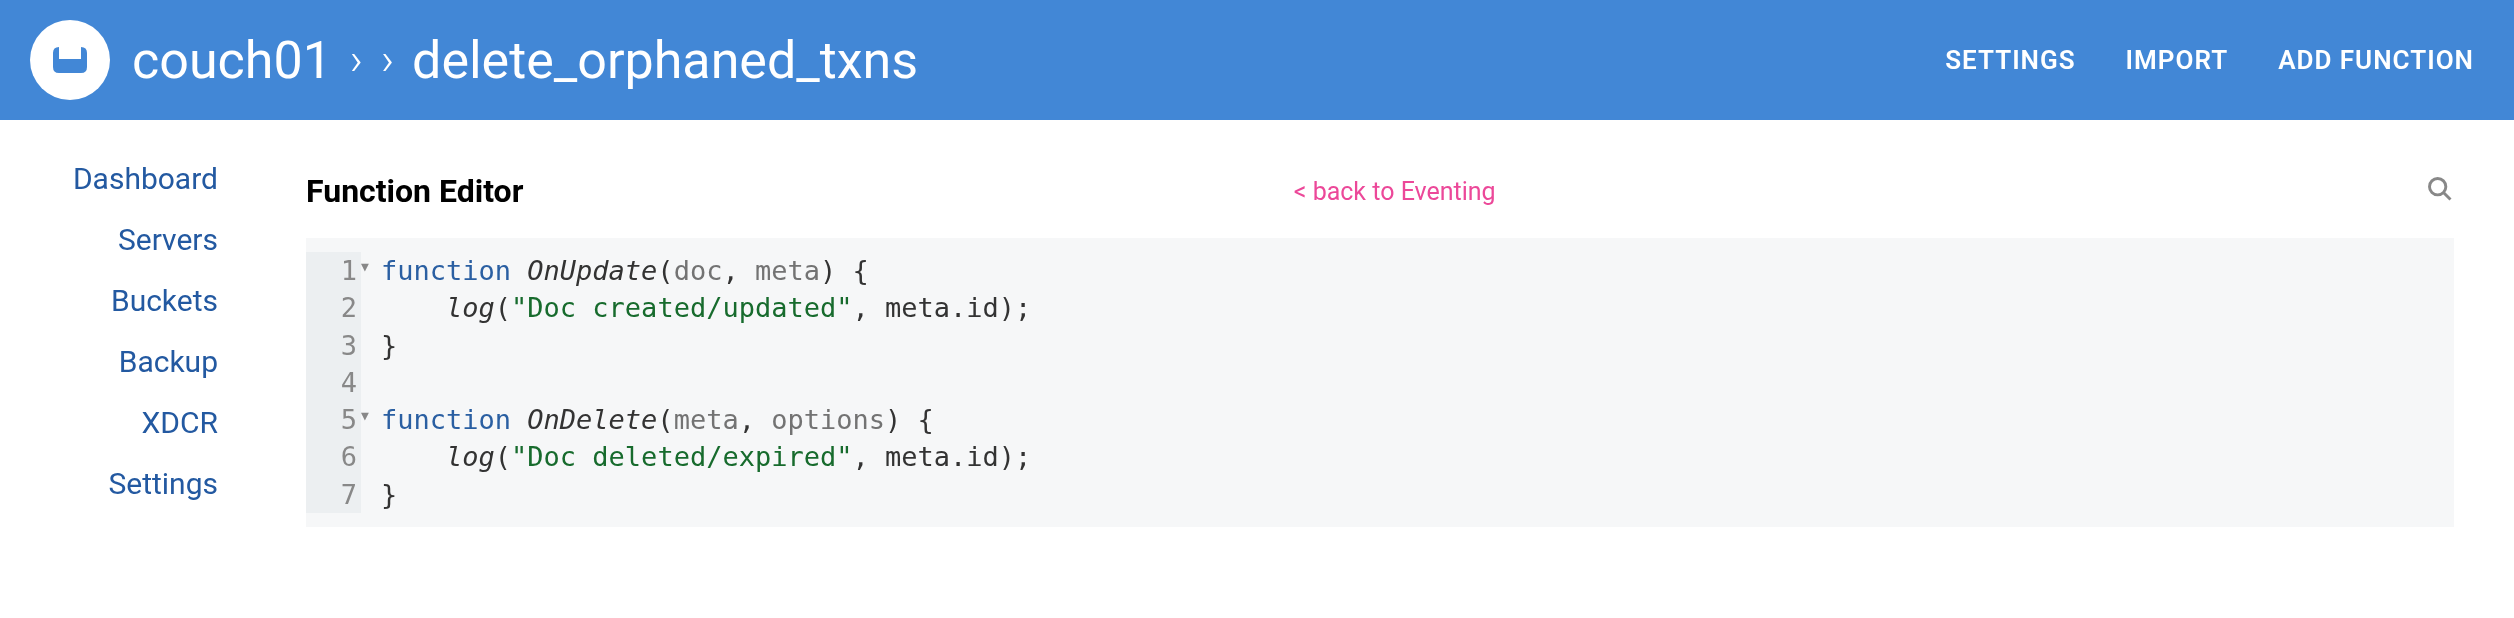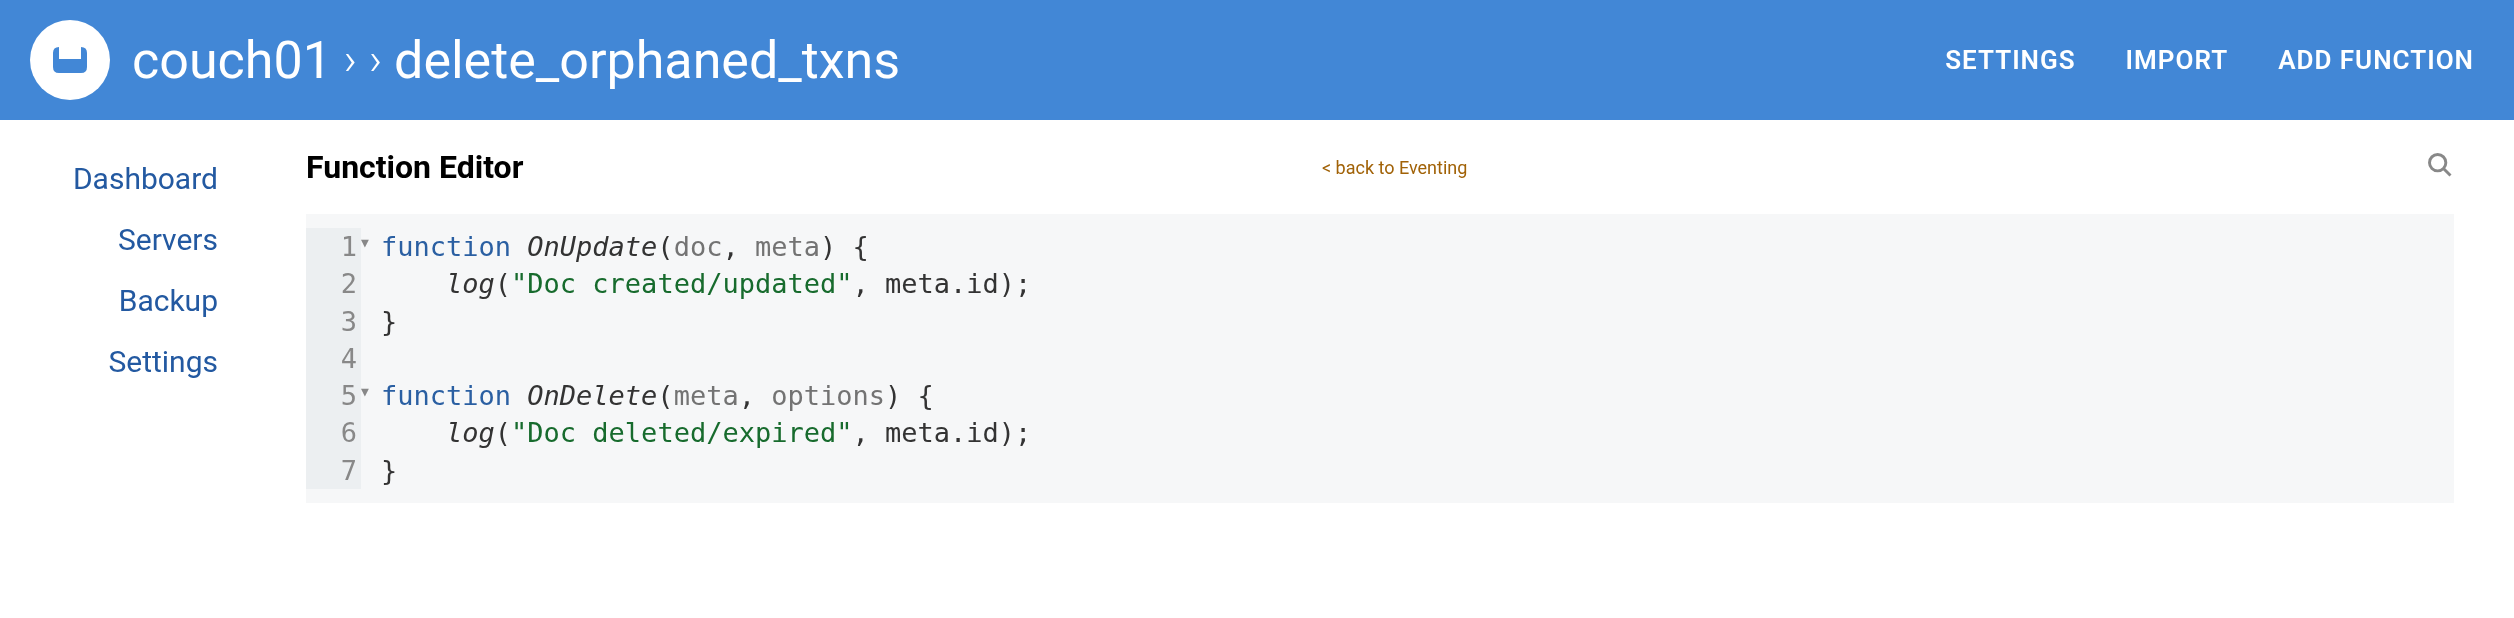--- a/index.html
+++ b/index.html
@@ -29,21 +29,21 @@
       align-items: center;
       justify-content: center;
       margin-right: 22px;
       flex-shrink: 0;
     }
     .breadcrumb {
       display: flex;
       align-items: center;
       font-size: 52px;
       font-weight: 400;
-      gap: 12px;
+      gap: 18px;
       flex: 1;
     }
     .breadcrumb-sep {
       font-size: 44px;
       font-weight: 300;
     }
     .header-actions {
       display: flex;
       gap: 50px;
       font-size: 26px;
@@ -64,34 +64,35 @@
     .sidebar-item {
       color: #2359a1;
       font-size: 30px;
       padding: 13px 40px 13px 0;
       text-align: right;
       cursor: pointer;
     }
     .content {
       flex: 1;
       padding: 28px 60px 0 48px;
+      margin-top: 24px;
     }
     .content-header {
       display: flex;
       align-items: center;
       margin-bottom: 28px;
     }
     .page-title {
       font-size: 32px;
       font-weight: 700;
       color: #000;
     }
     .back-link {
-      color: #a16207;
-      font-size: 18px;
+      color: #ec4899;
+      font-size: 25px;
       cursor: pointer;
       margin-left: auto;
       margin-right: auto;
       position: relative;
       left: -80px;
     }
     .search-icon {
       color: #888;
       cursor: pointer;
     }
@@ -150,21 +151,23 @@
     <span class="header-action">SETTINGS</span>
     <span class="header-action">IMPORT</span>
     <span class="header-action">ADD FUNCTION</span>
   </div>
 </div>
 
 <div class="main">
   <div class="sidebar">
     <div class="sidebar-item">Dashboard</div>
     <div class="sidebar-item">Servers</div>
+    <div class="sidebar-item">Buckets</div>
     <div class="sidebar-item">Backup</div>
+    <div class="sidebar-item">XDCR</div>
     <div class="sidebar-item">Settings</div>
   </div>
 
   <div class="content">
     <div class="content-header">
       <div class="page-title">Function Editor</div>
       <div class="back-link">&lt; back to Eventing</div>
       <div class="search-icon">
         <svg width="28" height="28" viewBox="0 0 24 24" fill="none" stroke="currentColor" stroke-width="2.5">
           <circle cx="10" cy="10" r="7"></circle>

